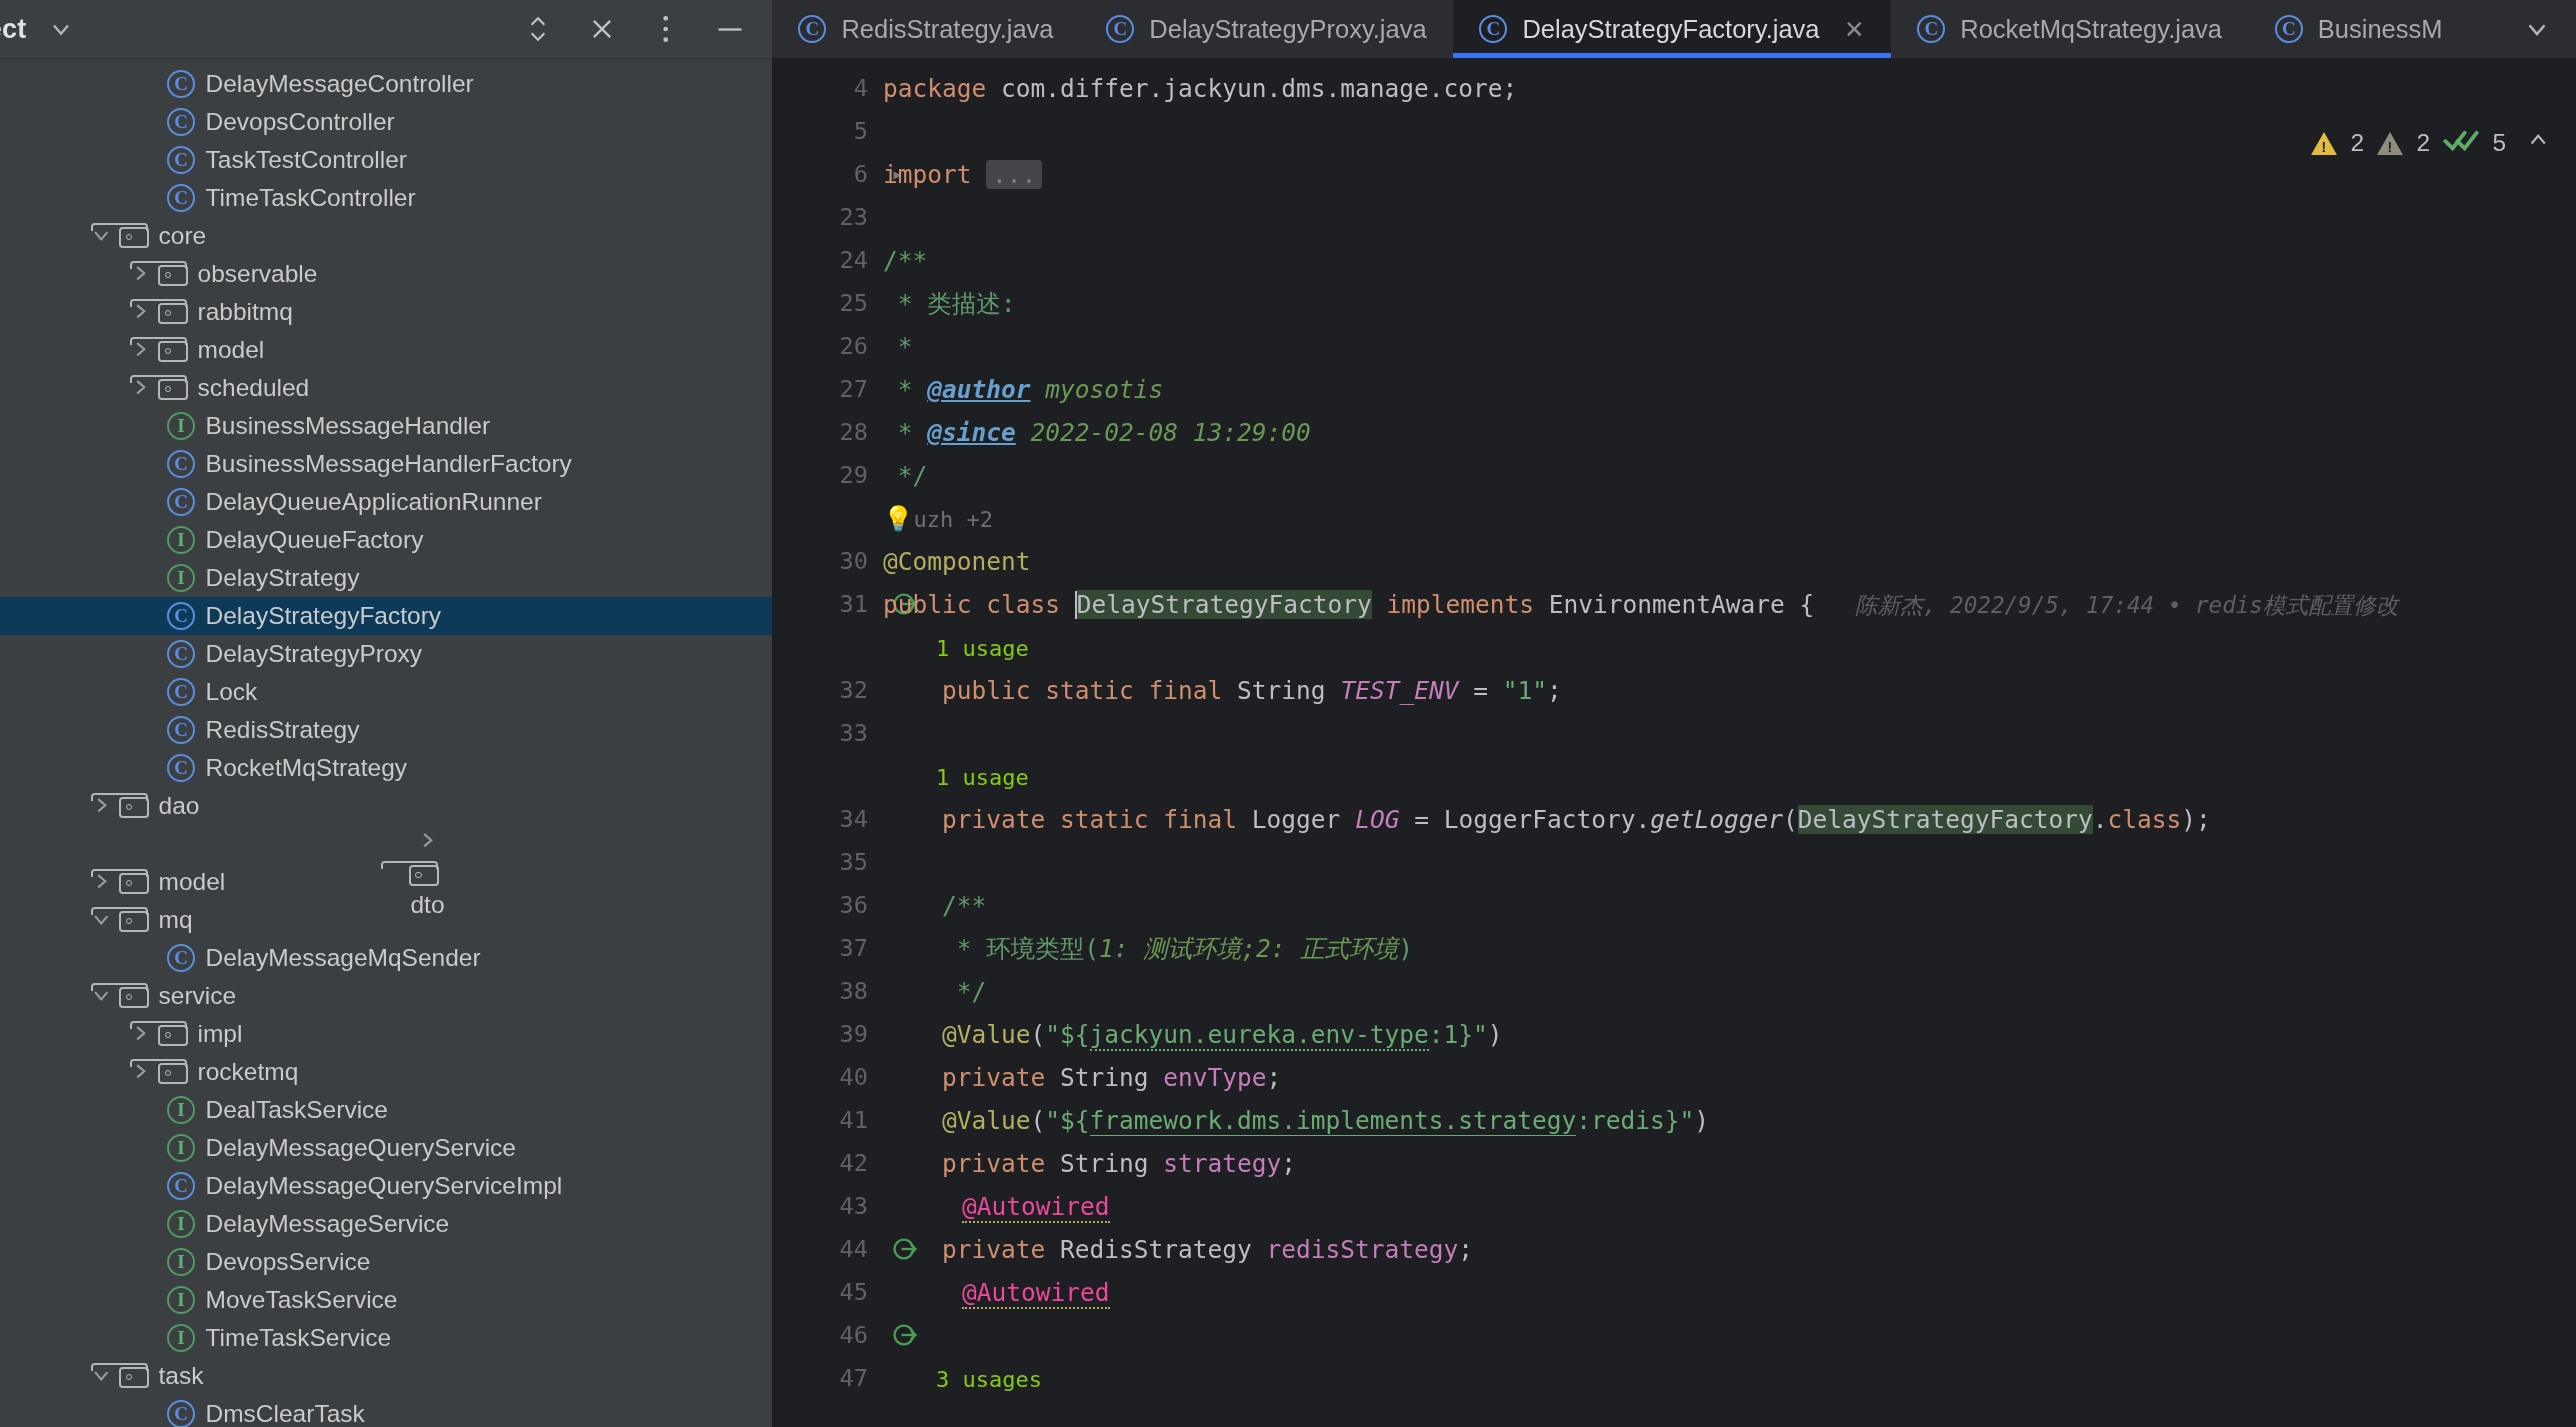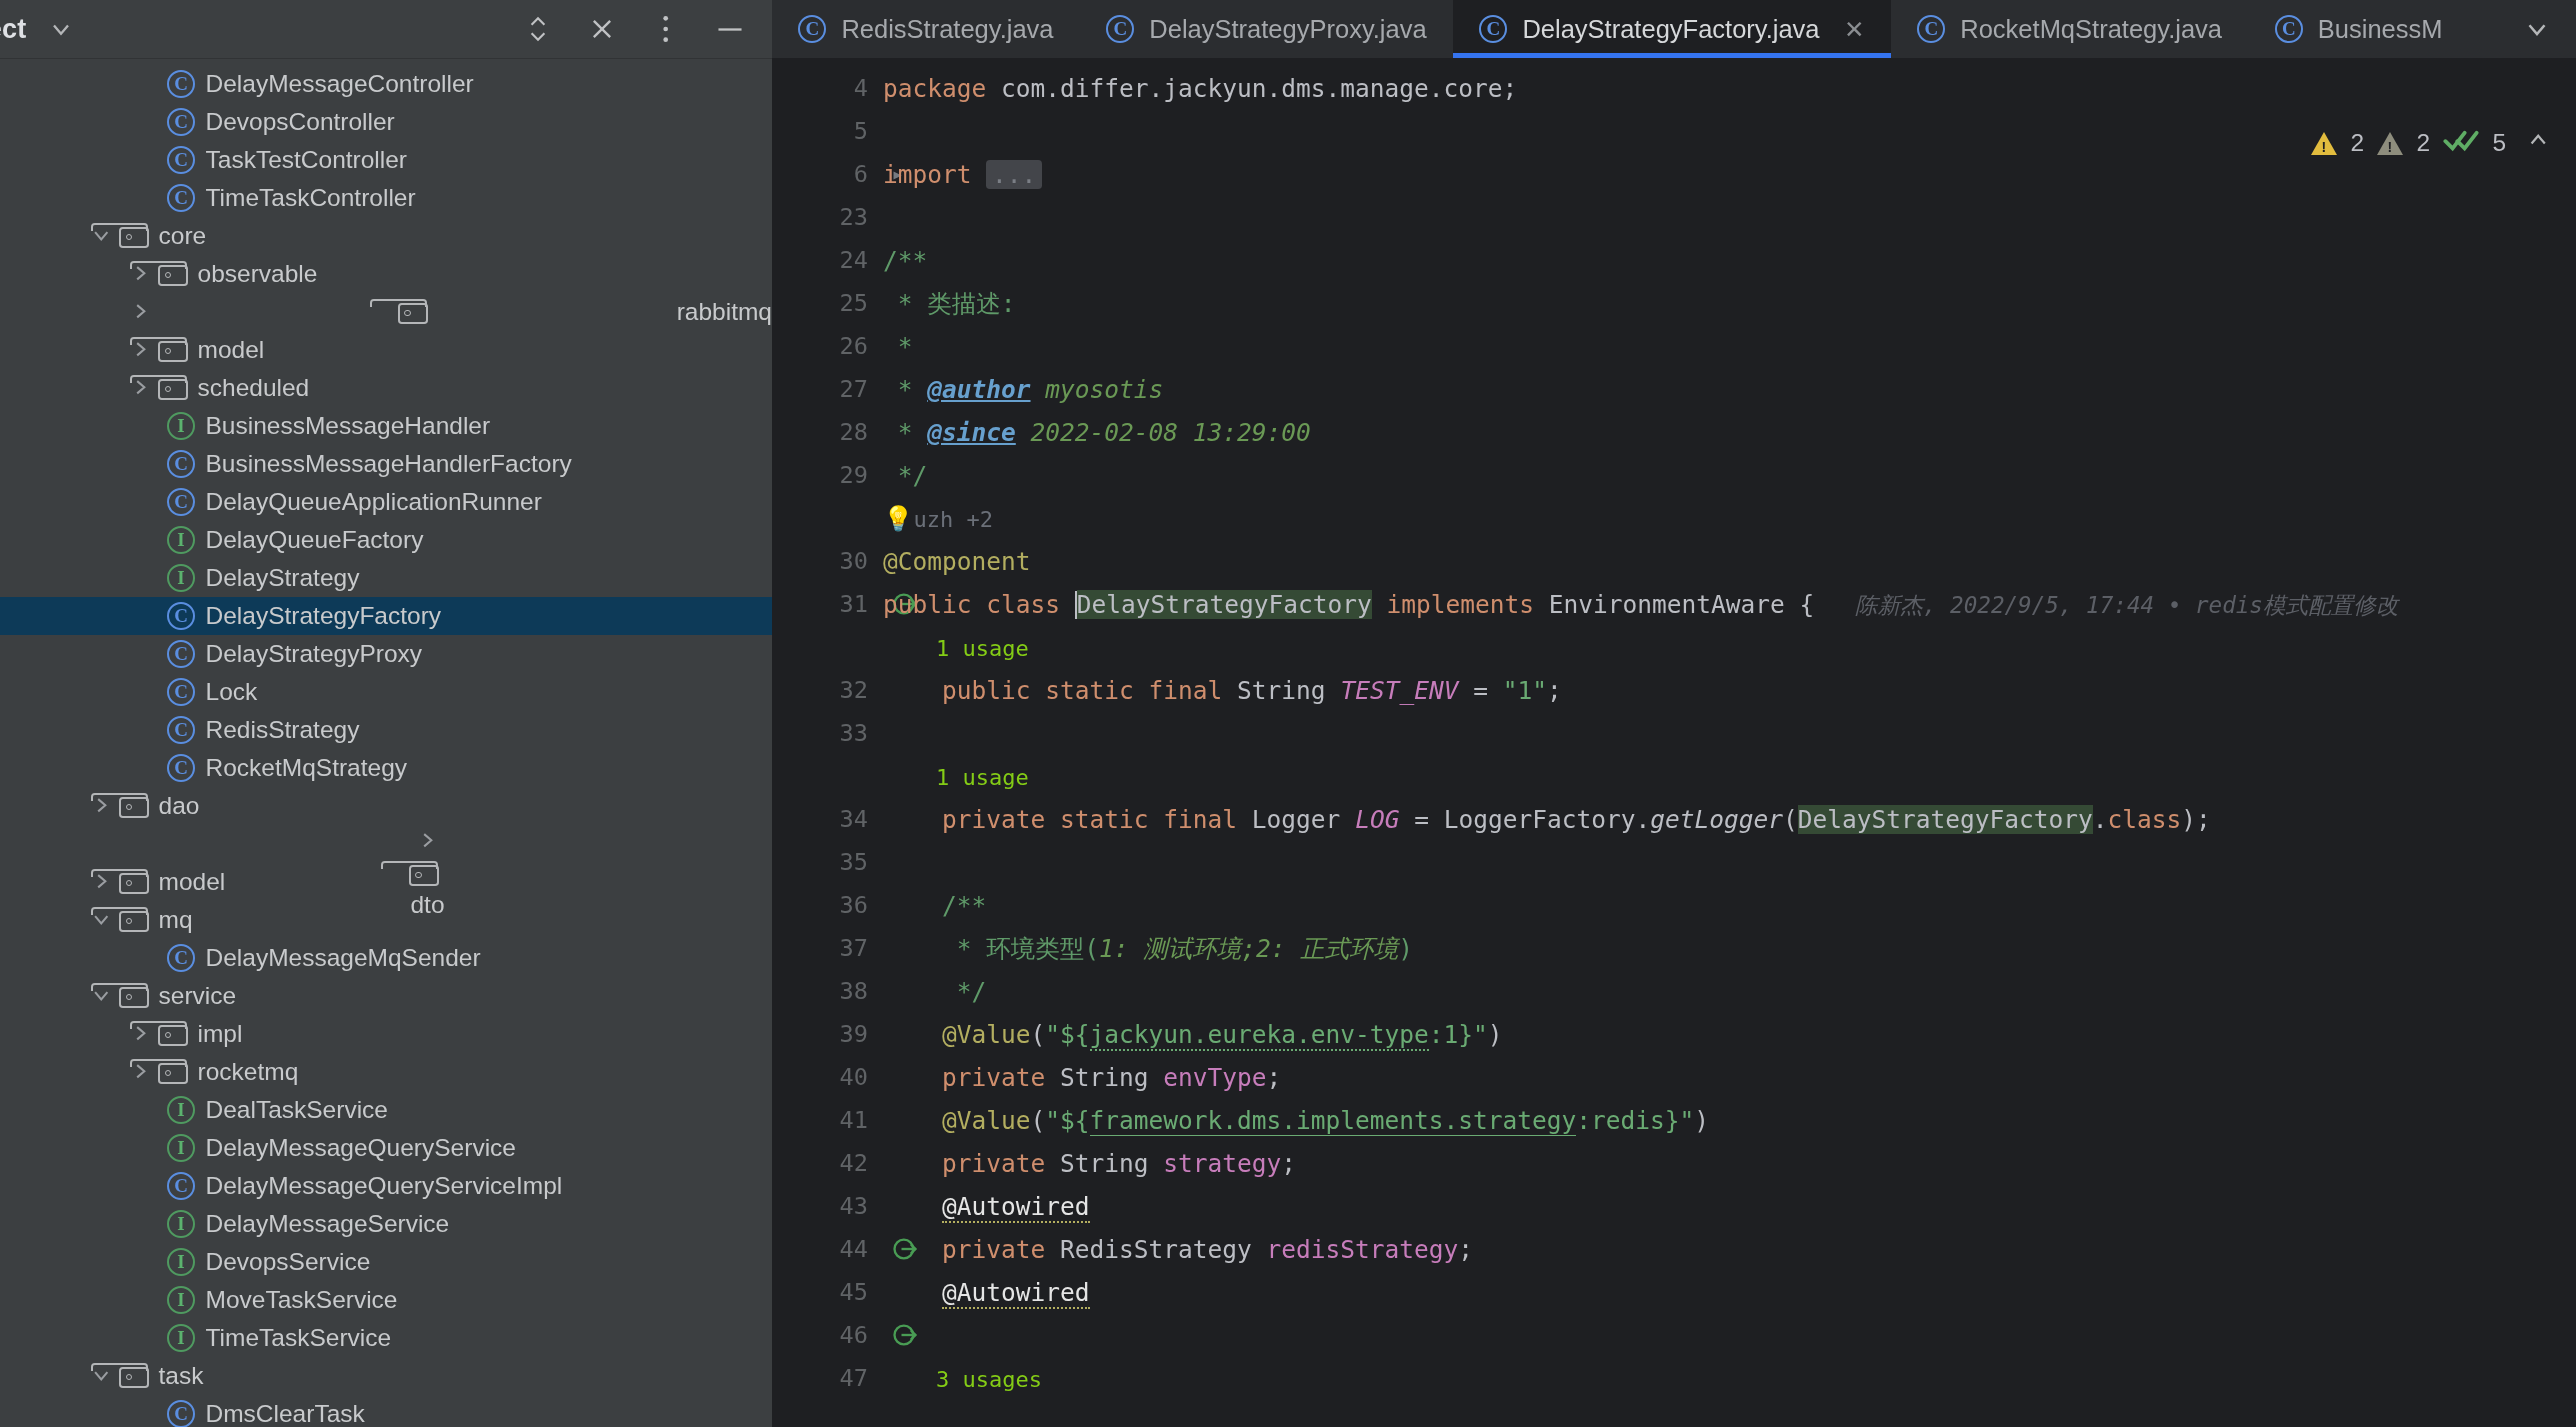--- a/index.html
+++ b/index.html
@@ -115,21 +115,21 @@
   .cl { height: 43px; white-space: pre; }
 
   
   .kw   { color: #cf8e6d; }
   .str  { color: #6aab73; }
   .cmt  { color: #7a7e85; }
   .jdoc { color: #5f9a69; }
   .jdoc-tag { color: #67a0ce; font-style: italic; text-decoration: underline; font-weight: bold; }
   .jdoc-it { color: #6a9955; font-style: italic; }
   .anno { color: #b3ae60; }
-  .anno-u { color: #e5e5e5; border-bottom: 2.8px dotted #b3ae60; }
+  .anno-u { color: #ec4899; border-bottom: 2.8px dotted #b3ae60; margin-left: 20px; }
   .type { color: #bcbec4; }
   .field{ color: #c77dbb; }
   .sfield{ color: #c77dbb; font-style: italic; }
   .meth { color: #bcbec4; font-style: italic; }
   .ident{ color: #bcbec4; }
   .hl   { background: #354a35; }
   .spel { color: #6aab73; border-bottom: 0.9px solid #6aab73; }
   .spel-w { color: #6aab73; border-bottom: 2.8px dotted #6aab73; }
   .hint { color: #84cc16; font-size: 22px; font-family: "DejaVu Sans Mono", monospace; }
   .blame { color: #5c5f66; font-style: italic; font-size: 22.6px; }
@@ -239,21 +239,21 @@
           </span>
           <span class="ticon">
             <span class="ico-folder">
               <span class="body"></span>
               <span class="tab"></span>
               <span class="dot"></span>
             </span>
           </span>
           <span class="tlabel">observable</span>
         </div>
-        <div class="tree-row" style="padding-left: 124px; justify-content: space-between;">
+        <div class="tree-row" style="padding-left: 124px;">
           <span class="twisty">
             <svg width="24.5" height="24.5" viewBox="0 0 24 24" fill="none" stroke="#9a9da1" stroke-width="2">
               <polyline points="9,6 16,12 9,18"></polyline>
             </svg>
           </span>
           <span class="ticon">
             <span class="ico-folder">
               <span class="body"></span>
               <span class="tab"></span>
               <span class="dot"></span>

